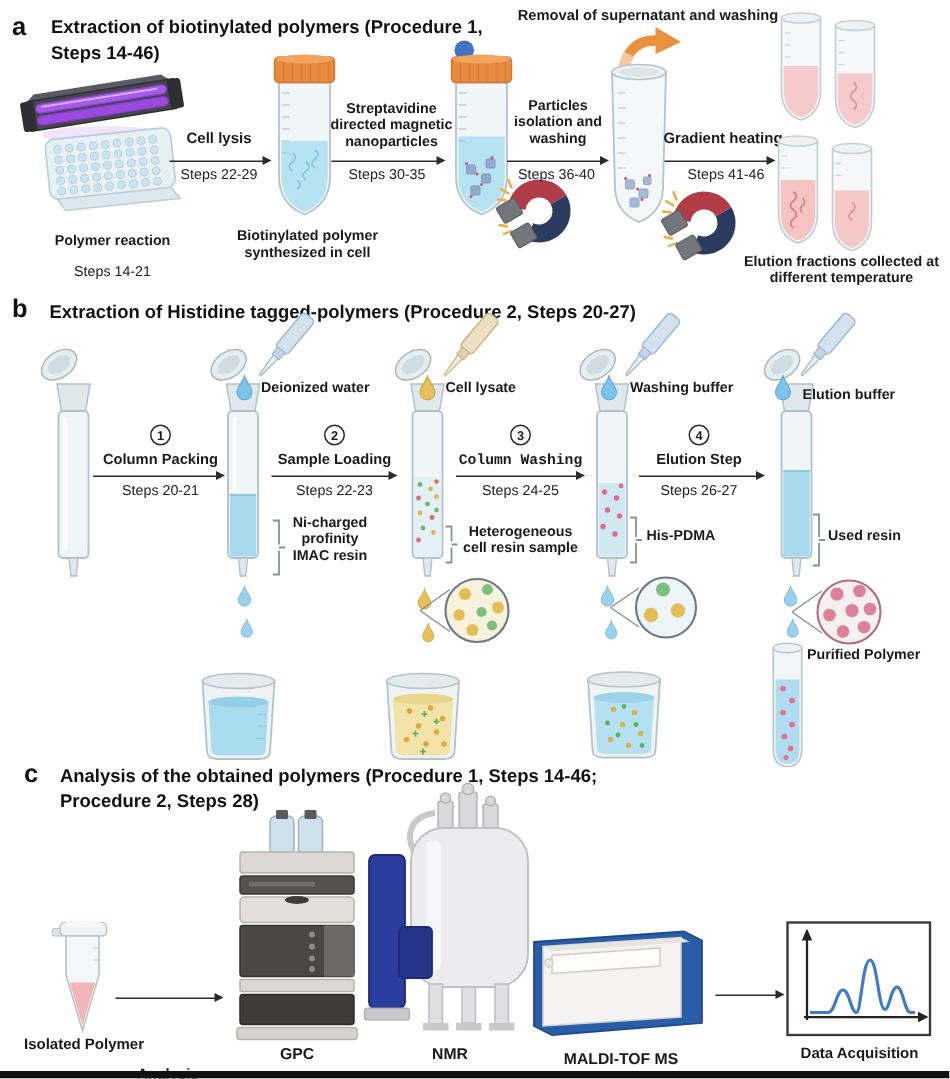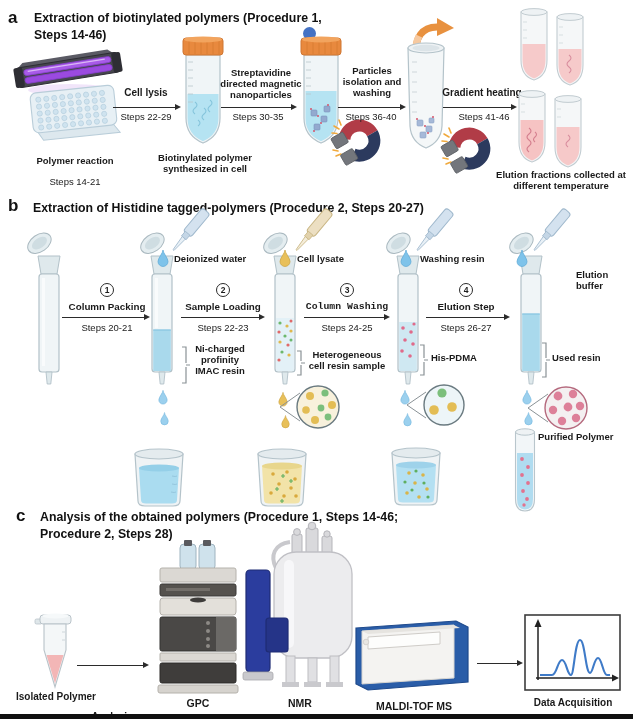--- a/index.html
+++ b/index.html
@@ -186,20 +186,21 @@
       <path d="M45,29 A15,15 0 0 1 17.7,37.6" fill="none" stroke="#2c3a5e" stroke-width="12"></path>
       <rect x="6" y="13" width="14" height="12" rx="1.5" fill="#73767c" stroke="#5c5f64" stroke-width="0.8"></rect>
       <rect x="6" y="32" width="14" height="12" rx="1.5" fill="#73767c" stroke="#5c5f64" stroke-width="0.8"></rect>
     </g>
   </svg>
 
   <div class="lbl b ctr" style="left:334px; top:66px; width:76px;">Particles isolation and washing</div>
   <div class="harrow" style="left:338px; top:107px; width:66px;"></div>
   <div class="lbl ctr" style="left:336px; top:112px; width:70px;">Steps 36-40</div>
 
+  <div class="lbl b ctr" style="left:336px; top:5px; width:192px; font-size:9.8px;">Removal of supernatant and washing</div>
 
   <svg style="left:406px; top:14px;" width="52" height="44" viewBox="0 0 52 44">
     <path d="M10,43 C8,24 16,12 33,13" fill="none" stroke="#e8913f" stroke-width="7"></path>
     <path d="M10,43 C9,34 10,28 13,22" fill="none" stroke="#f6c9a0" stroke-width="7"></path>
     <polygon points="31,4 48,14 31,22" fill="#e8913f"></polygon>
   </svg>
 
   <svg style="left:404px; top:40px;" width="44" height="118" viewBox="0 0 44 118">
     <path d="M4,8 L6,86 Q7,102 22,108 Q37,102 38,86 L40,8 Z" fill="#f4f7f8" stroke="#b4c3ca" stroke-width="1.2"></path>
     <ellipse cx="22" cy="8" rx="18" ry="5" fill="#eef2f4" stroke="#b4c3ca" stroke-width="1.1"></ellipse>
@@ -411,22 +412,22 @@
     </svg>
   <svg style="left:400px; top:250px;" width="12" height="16" viewBox="0 0 12 16">
       <path d="M6,0 C6,3 1,8 1,11.5 A5,5 0 0 0 11,11.5 C11,8 6,3 6,0 Z" fill="#7ec3ea" stroke="#5aa8d6" stroke-width="0.7"></path>
     </svg>
   <svg style="left:516px; top:250px;" width="12" height="16" viewBox="0 0 12 16">
       <path d="M6,0 C6,3 1,8 1,11.5 A5,5 0 0 0 11,11.5 C11,8 6,3 6,0 Z" fill="#7ec3ea" stroke="#5aa8d6" stroke-width="0.7"></path>
     </svg>
 
   <div class="lbl b" style="left:174px; top:254px;">Deionized water</div>
   <div class="lbl b" style="left:297px; top:254px;">Cell lysate</div>
-  <div class="lbl b" style="left:420px; top:254px;">Washing resin</div>
-  <div class="lbl b" style="left:535px; top:270px;margin-left:41px;">Elution buffer</div>
+  <div class="lbl b" style="left:420px; top:254px;">Washing buffer</div>
+  <div class="lbl b" style="left:535px; top:259px;">Elution buffer</div>
 
   <div class="stepnum" style="left:100px; top:283px;">1</div>
   <div class="lbl b ctr" style="left:63px; top:301px; width:88px; font-size:9.8px;">Column Packing</div>
   <div class="harrow" style="left:62px; top:317px; width:86px;"></div>
   <div class="lbl ctr" style="left:63px; top:323px; width:88px;">Steps 20-21</div>
 
   <div class="stepnum" style="left:216px; top:283px;">2</div>
   <div class="lbl b ctr" style="left:180px; top:301px; width:86px; font-size:9.8px;">Sample Loading</div>
   <div class="harrow" style="left:181px; top:317px; width:82px;"></div>
   <div class="lbl ctr" style="left:180px; top:323px; width:86px;">Steps 22-23</div>

